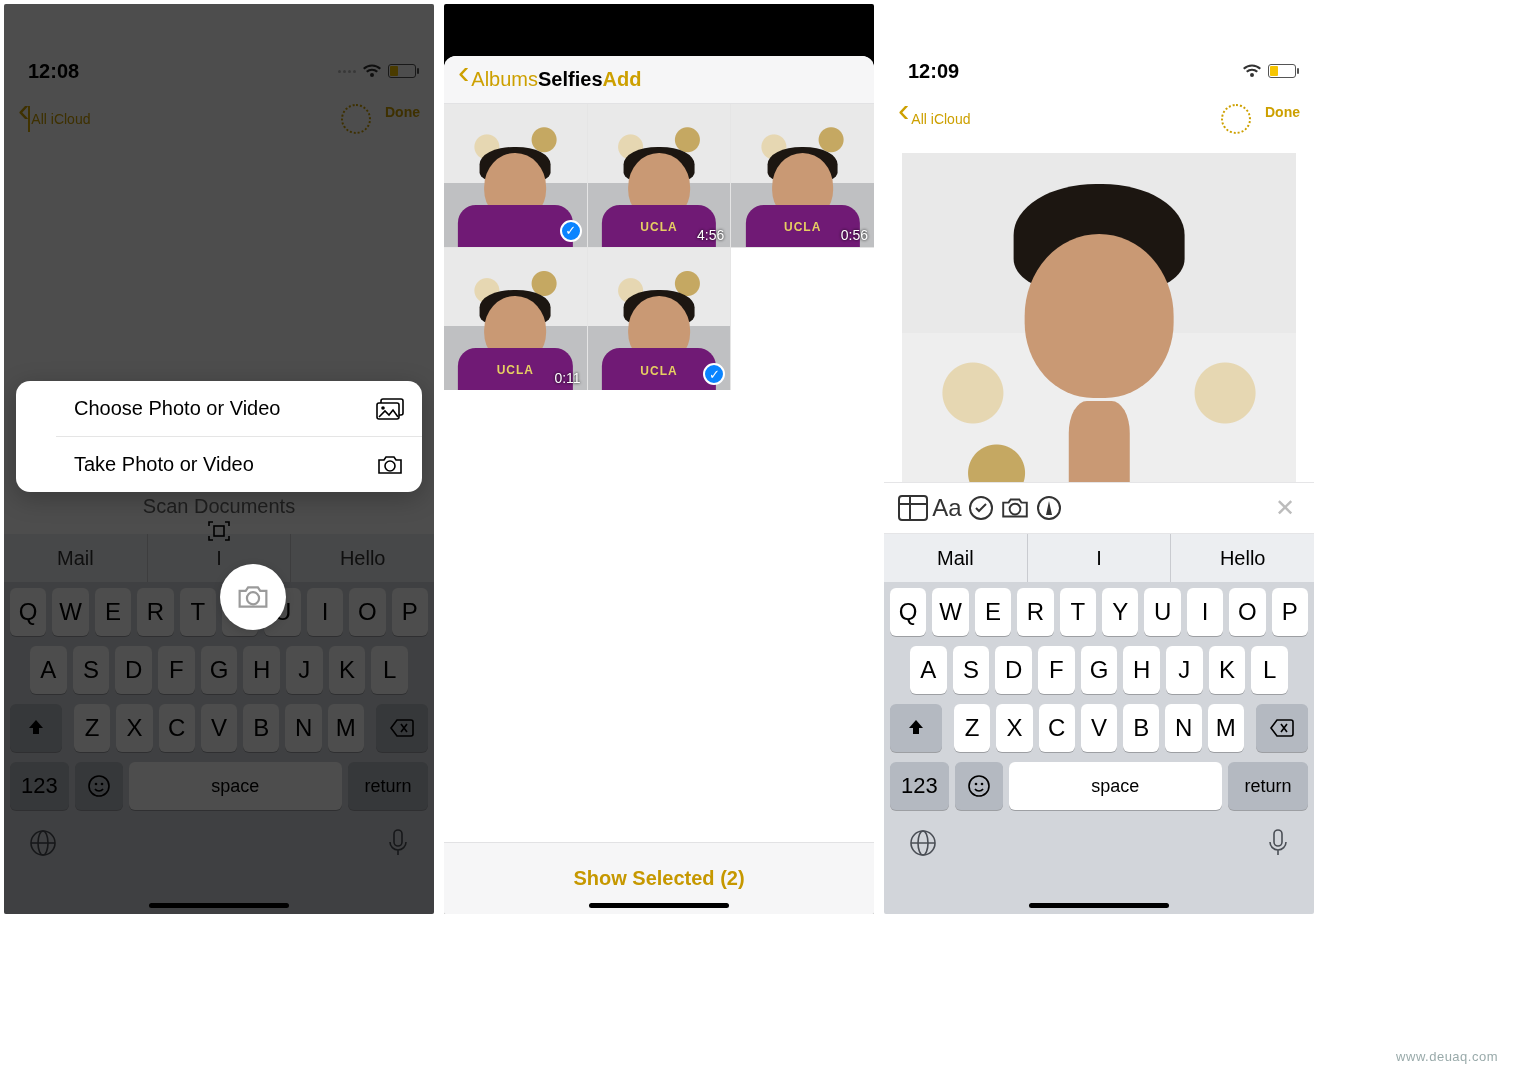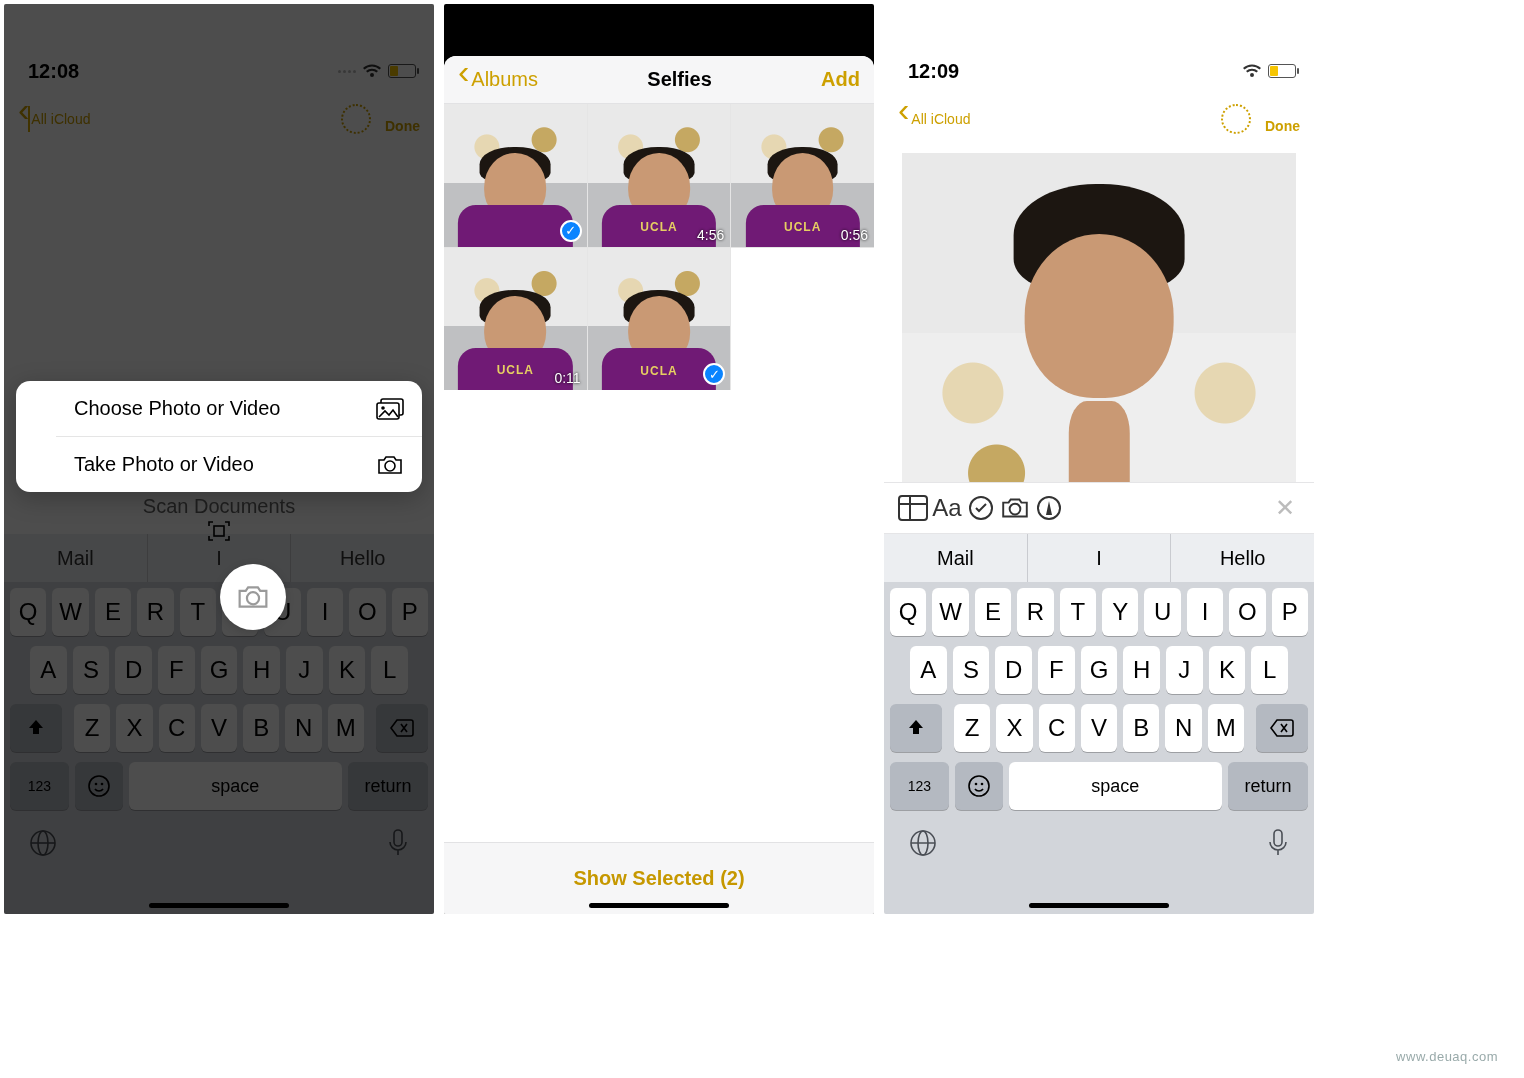--- a/index.html
+++ b/index.html
@@ -61,21 +61,21 @@
     height:52px; display:flex; align-items:center; justify-content:space-between;
     padding:0 14px; font-size:14px;
   }
   .gold { color:#cda000; }
   .nav-left { display:flex; align-items:center; gap:2px; }
   .chev::before { content:"‹"; font-size:34px; line-height:0; position:relative; top:-3px; }
   .more-circ {
     width:30px; height:30px; border:2.5px dotted #cda000; border-radius:50%;
     display:flex; align-items:center; justify-content:center;
   }
-  .nav-right { display:flex; align-items:flex-end; gap:14px; font-weight:600; }
+  .nav-right { display:flex; align-items:flex-start; gap:14px; font-weight:600; }
   .cursor-line {
     position:absolute; left:24px; top:102px; width:2px; height:26px; background:#d8a900;
   }
 
   .popup {
     position:absolute; left:12px; right:12px; bottom:422px;
     background:#fff; border-radius:14px; overflow:hidden;
     box-shadow:0 6px 24px rgba(0,0,0,0.25);
     padding-left:40px;
   }
@@ -118,21 +118,21 @@
     flex:1; display:flex; align-items:center; justify-content:center;
     font-size:20px; color:#333; border-right:1px solid #c9cbd0;
   }
   .sugg div:last-child { border-right:none; }
   .krow { display:flex; gap:6px; margin-bottom:10px; padding:0 2px; }
   .key {
     flex:1; height:48px; background:#fff; border-radius:6px;
     display:flex; align-items:center; justify-content:center;
     font-size:24px; box-shadow:0 1px 0 rgba(0,0,0,0.25);
   }
-  .key.fn { background:#b4b9c1; font-size:14px; }
+  .key.fn { background:#b4b9c1; font-size:22px; }
   .key.space { flex:4; font-size:18px; }
   .key.ret { flex:1.5; background:#b4b9c1; font-size:18px; }
   .krow.r2 .key { max-width:40px; }
   .krow.r2 { padding:0 22px; gap:6px; }
   .krow.r3 .shift, .krow.r3 .bksp {
     width:52px; flex:none; background:#b4b9c1;
   }
 
   .kbd-bottom {
     display:flex; justify-content:space-between; align-items:center;
@@ -146,21 +146,21 @@
 
   
   .under-dim { filter:brightness(0.55); }
   .s2 .status-bar { color:#fff; }
   .sheet {
     position:absolute; top:52px; left:0; right:0; bottom:0;
     background:#fff; border-radius:12px 12px 0 0; overflow:hidden;
   }
   .sheet-head {
     background:#f6f6f7; height:48px; display:flex; align-items:center;
-    justify-content:space-between; padding:0 14px; font-size:20px;
+    padding:0 14px; font-size:20px;
     border-bottom:1px solid #e2e2e4;
   }
   .sheet-head .title { font-weight:600; color:#000; }
   .grid3 {
     display:grid; grid-template-columns:repeat(3,1fr); gap:1px; background:#e5e5e5;
   }
   .thumb {
     aspect-ratio:1/1; position:relative; overflow:hidden;
   }
   .bgroom {

